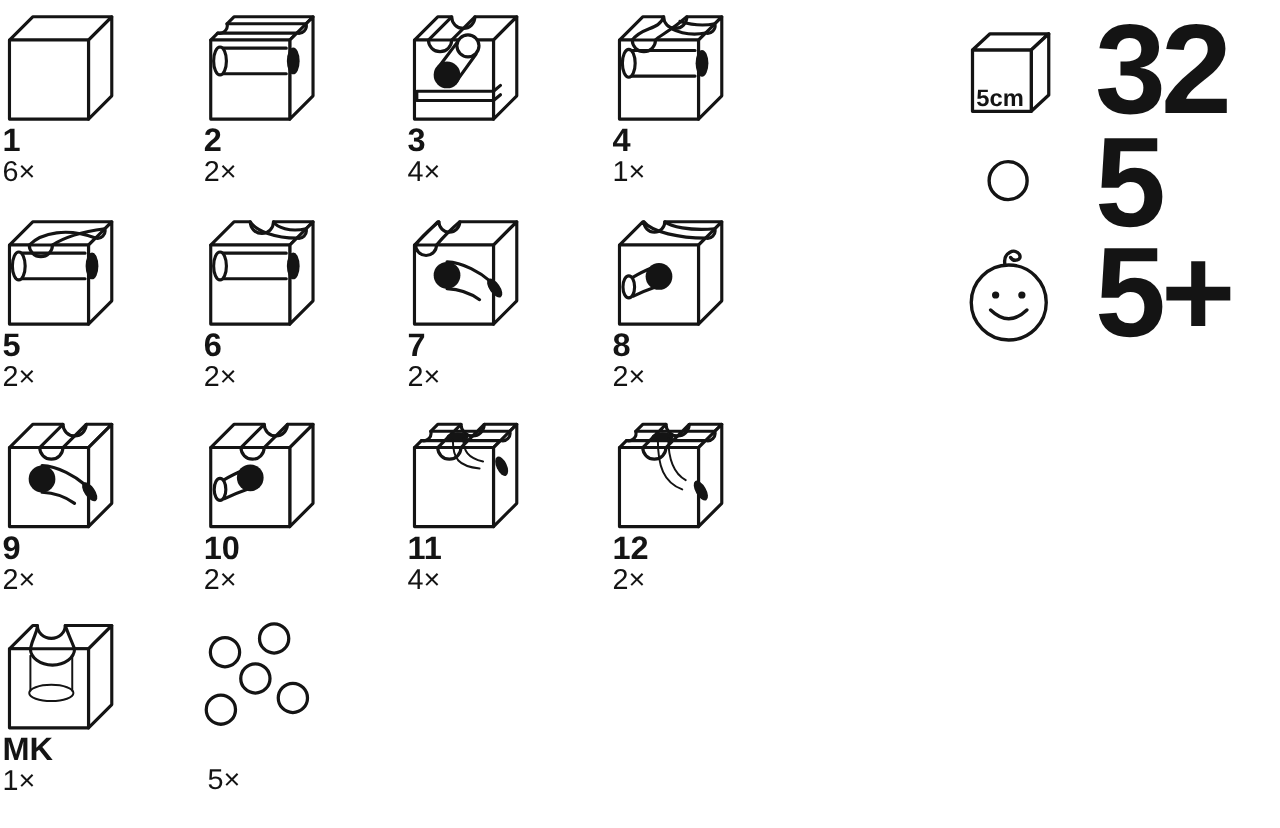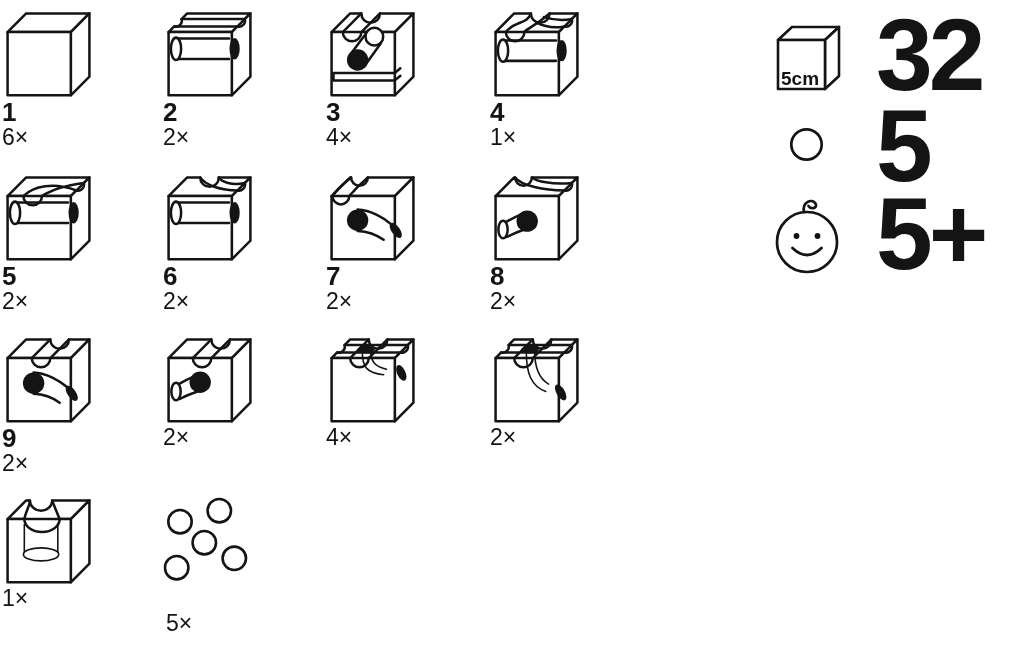--- a/index.html
+++ b/index.html
@@ -150,58 +150,62 @@
   <div class="part" style="left:163px;top:332px">
     <svg class="cube" viewBox="0 0 100 100">
       <path class="s" d="M6,28 L26,8 H52 A10,10 0 0 0 72,8 H94 L74,28 Z"></path>
       <path class="s" d="M74,28 L94,8 V76 L74,96 Z"></path>
       <path class="s" d="M6,28 H32 A10,10 0 0 0 52,28 H74 V96 H6 Z"></path>
       <path class="l" d="M32,28 L52,8 M52,28 L72,8"></path>
       <path class="l" d="M17,56 C24,52 28,50 33,48 M18,72 C26,68 31,66 37,64"></path>
       <ellipse class="s" cx="14" cy="64" rx="5" ry="9.5"></ellipse>
       <circle class="b" cx="40" cy="54" r="11.5"></circle>
     </svg>
+    <div class="pnum">10</div>
     <div class="pcount">2×</div>
   </div>
 
   <div class="part" style="left:326px;top:332px">
     <svg class="cube" viewBox="0 0 100 100">
       <path class="s" d="M6,28 L12,22 A6.5,6.5 0 0 0 20,14 L26,8 H46 A10,10 0 0 0 66,8 H94 L74,28 Z"></path>
       <path class="s" d="M74,28 L80,22 A6.5,6.5 0 0 0 88,14 L94,8 V76 L74,96 Z"></path>
       <path class="s" d="M6,28 H26 A10,10 0 0 0 46,28 H74 V96 H6 Z"></path>
       <path class="l" d="M12,22 H80 M20,14 H88 M26,28 L46,8 M46,28 L66,8"></path>
       <ellipse class="b" cx="43" cy="19" rx="9.5" ry="4.2"></ellipse>
       <path class="t" d="M39,21 C39,38 44,44 62,46 M48,20 C48,31 52,37 65,40"></path>
       <ellipse class="b" cx="81" cy="44" rx="4.5" ry="9" transform="rotate(-25 81 44)"></ellipse>
     </svg>
+    <div class="pnum">11</div>
     <div class="pcount">4×</div>
   </div>
 
   <div class="part" style="left:490px;top:332px">
     <svg class="cube" viewBox="0 0 100 100">
       <path class="s" d="M6,28 L12,22 A6.5,6.5 0 0 0 20,14 L26,8 H46 A10,10 0 0 0 66,8 H94 L74,28 Z"></path>
       <path class="s" d="M74,28 L80,22 A6.5,6.5 0 0 0 88,14 L94,8 V76 L74,96 Z"></path>
       <path class="s" d="M6,28 H26 A10,10 0 0 0 46,28 H74 V96 H6 Z"></path>
       <path class="l" d="M12,22 H80 M20,14 H88 M26,28 L46,8 M46,28 L66,8"></path>
       <ellipse class="b" cx="43" cy="19" rx="9.5" ry="4.2"></ellipse>
       <path class="t" d="M39,21 C39,44 44,58 60,64 M48,20 C48,38 52,50 63,56"></path>
       <ellipse class="b" cx="76" cy="65" rx="4.5" ry="9.5" transform="rotate(-30 76 65)"></ellipse>
     </svg>
+    <div class="pnum">12</div>
     <div class="pcount">2×</div>
   </div>
 
   <div class="part" style="left:2px;top:493px">
     <svg class="cube" viewBox="0 0 100 100">
       <path class="s" d="M6,28 L26,8 H30 A12,11 0 0 0 54,8 H94 L74,28 Z"></path>
       <path class="s" d="M74,28 L94,8 V76 L74,96 Z"></path>
       <path class="s" d="M6,28 H24 A19,14 0 0 0 62,28 H74 V96 H6 Z"></path>
       <path class="l" d="M24,28 C26,18 30,14 30,8 M62,28 C58,18 56,14 54,8"></path>
       <path class="t" d="M24,34 V64 M60,34 V64"></path>
       <ellipse class="t" cx="42" cy="66" rx="19" ry="7"></ellipse>
     </svg>
+    <div class="pnum">MK</div>
     <div class="pcount">1×</div>
   </div>
 
   <div class="part" style="left:166px;top:493px">
     <svg width="92" height="90" viewBox="0 0 92 90" style="display:block;margin:2px 0 0 -6px">
       <circle class="s" cx="20" cy="26.7" r="11.7" style="stroke-width:2.6"></circle>
       <circle class="s" cx="59.3" cy="15.7" r="11.7" style="stroke-width:2.6"></circle>
       <circle class="s" cx="44.3" cy="47.7" r="11.7" style="stroke-width:2.6"></circle>
       <circle class="s" cx="16.7" cy="72.7" r="11.7" style="stroke-width:2.6"></circle>
       <circle class="s" cx="74.3" cy="63.3" r="11.7" style="stroke-width:2.6"></circle>

